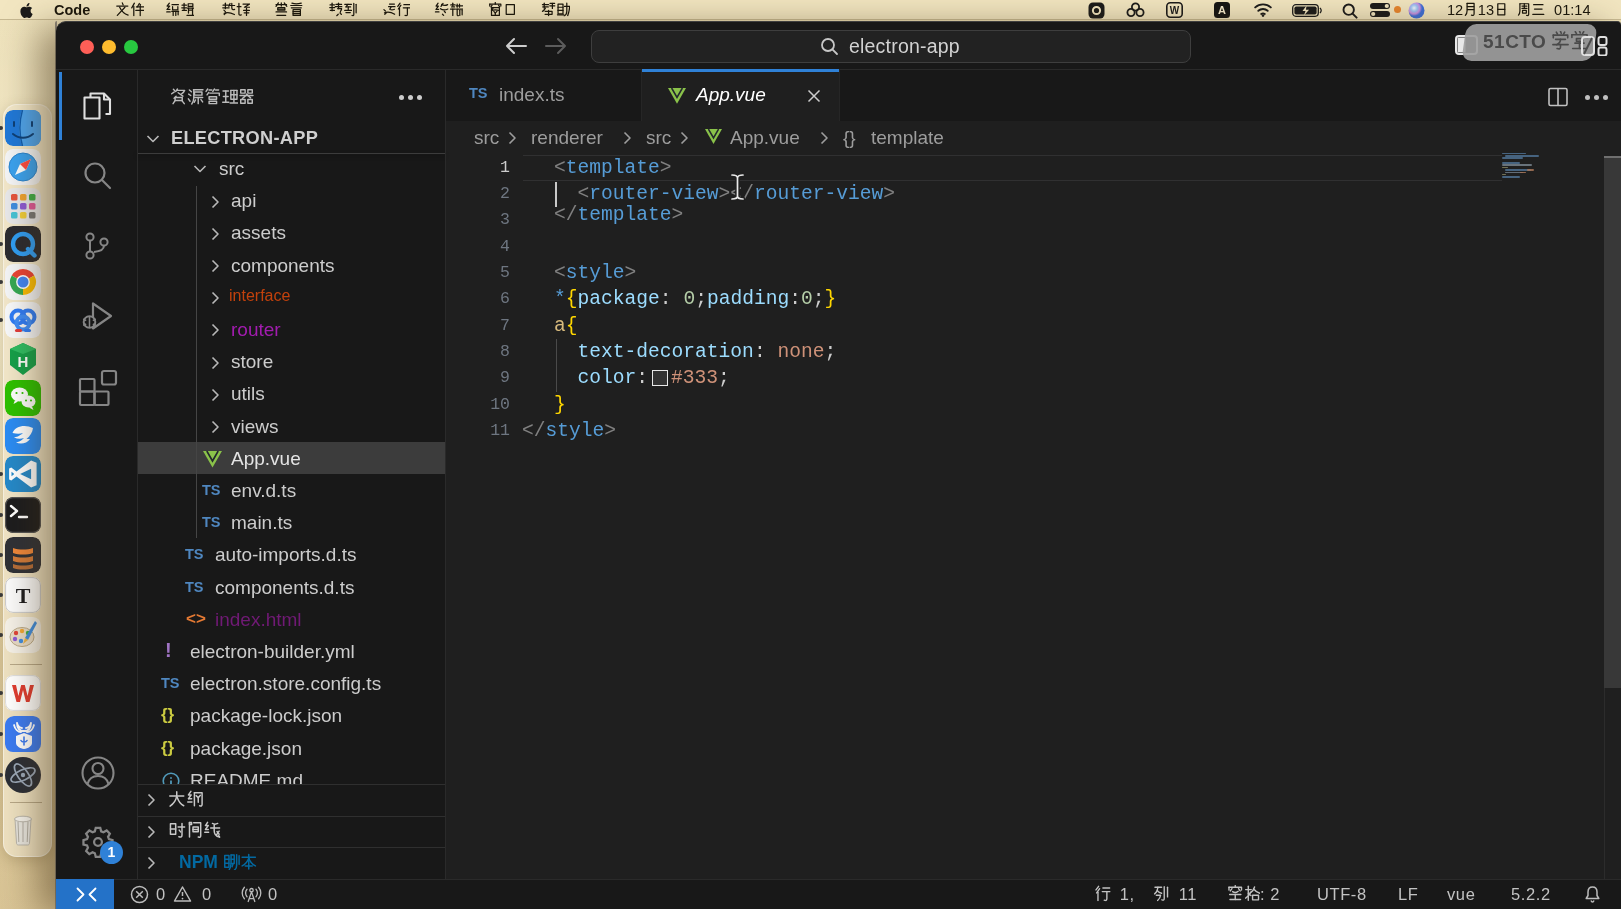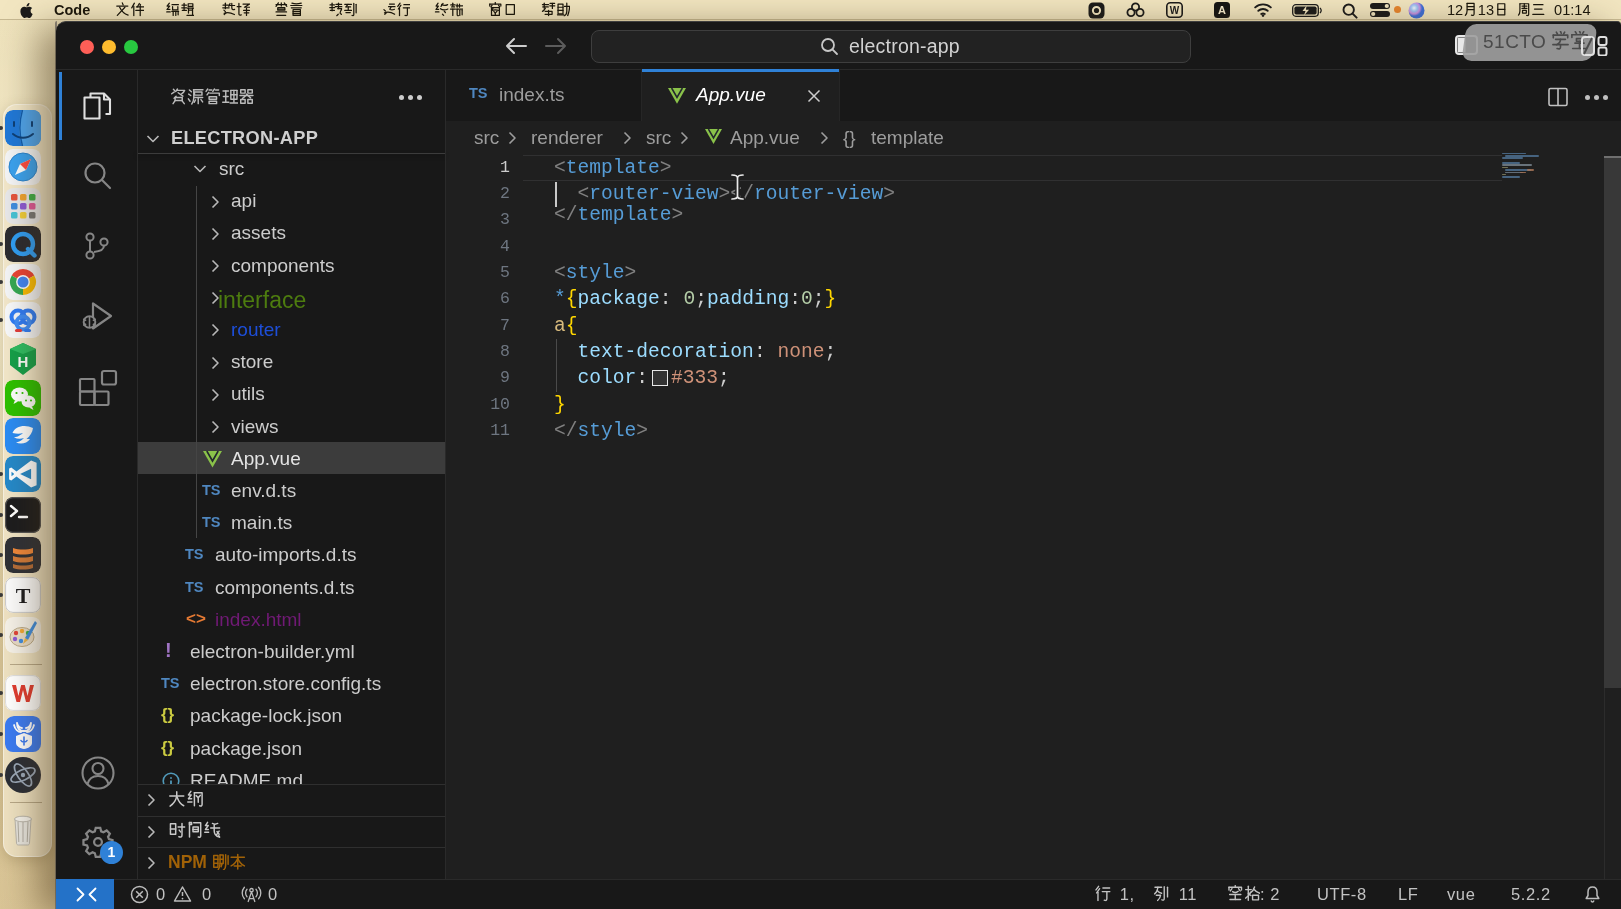--- a/index.html
+++ b/index.html
@@ -670,21 +670,21 @@
 <svg class="abs" style="left:820px;top:37px" width="19" height="19" viewBox="0 0 19 19">
     <circle cx="8" cy="8" r="6" fill="none" stroke="#c7c7c7" stroke-width="1.8"></circle>
     <path d="M12.4 12.4 L17 17" stroke="#c7c7c7" stroke-width="1.8" stroke-linecap="round"></path>
   </svg>
 <span class="abs" style="left:849px;top:35px;font-size:19.5px;color:#d2d2d2;letter-spacing:.2px">electron-app</span>
 <svg class="abs" style="left:1455px;top:35px" width="23" height="20" viewBox="0 0 23 20">
     <rect x="1" y="1" width="21" height="18" rx="3" fill="none" stroke="#e8e8e8" stroke-width="2"></rect>
     <rect x="2.5" y="2.5" width="8" height="15" fill="#e8e8e8"></rect>
   </svg>
 <div class="abs" style="left:1464px;top:24px;width:131px;height:37px;background:rgba(158,158,158,.92);border-radius:10px;transform:skewX(-8deg)"></div>
-<span class="abs" style="left:1483px;top:31px;font-size:19px;font-weight:normal;color:#4a4a4a;letter-spacing:.5px">51CTO <svg class="cjk">
+<span class="abs" style="left:1483px;top:31px;font-size:19px;font-weight:bold;color:#4a4a4a;letter-spacing:.5px">51CTO <svg class="cjk">
       <use href="#g37"></use>
     </svg><svg class="cjk">
       <use href="#g38"></use>
     </svg></span>
 <svg class="abs" style="left:1581px;top:36px" width="30" height="20" viewBox="0 0 30 20">
     <rect x="1" y="1" width="12" height="18" rx="3" fill="none" stroke="#e0e0e0" stroke-width="2"></rect>
     <path d="M11 2 L3 18" stroke="#4a4a4a" stroke-width="2"></path>
     <rect x="17.5" y="1" width="8" height="8" rx="2" fill="none" stroke="#e0e0e0" stroke-width="2"></rect>
     <rect x="17.5" y="11.5" width="8" height="8" rx="2" fill="none" stroke="#e0e0e0" stroke-width="2"></rect>
   </svg>
@@ -761,25 +761,25 @@
     <path d="M5.5 2.5 L11 8 L5.5 13.5" fill="none" stroke="#b8b8b8" stroke-width="1.6" stroke-linejoin="round"></path>
   </svg>
 <span class="abs lblt" style="left:231px;top:222.3px;font-size:19px;color:#cccccc">assets</span>
 <svg class="abs" style="left:207px;top:258.0px" width="16" height="16" viewBox="0 0 16 16">
     <path d="M5.5 2.5 L11 8 L5.5 13.5" fill="none" stroke="#b8b8b8" stroke-width="1.6" stroke-linejoin="round"></path>
   </svg>
 <span class="abs lblt" style="left:231px;top:254.5px;font-size:19px;color:#cccccc">components</span>
 <svg class="abs" style="left:207px;top:290.20000000000005px" width="16" height="16" viewBox="0 0 16 16">
     <path d="M5.5 2.5 L11 8 L5.5 13.5" fill="none" stroke="#b8b8b8" stroke-width="1.6" stroke-linejoin="round"></path>
   </svg>
-<span class="abs lblt" style="left:218px;top:286.70000000000005px;font-size:23px;color:#4d7c0f">interface</span>
+<span class="abs lblt" style="left:229px;top:286.70000000000005px;font-size:16px;color:#c2410c">interface</span>
 <svg class="abs" style="left:207px;top:322.4px" width="16" height="16" viewBox="0 0 16 16">
     <path d="M5.5 2.5 L11 8 L5.5 13.5" fill="none" stroke="#b8b8b8" stroke-width="1.6" stroke-linejoin="round"></path>
   </svg>
-<span class="abs lblt" style="left:231px;top:318.9px;font-size:19px;color:#1d4ed8">router</span>
+<span class="abs lblt" style="left:231px;top:318.9px;font-size:19px;color:#a21caf">router</span>
 <svg class="abs" style="left:207px;top:354.6px" width="16" height="16" viewBox="0 0 16 16">
     <path d="M5.5 2.5 L11 8 L5.5 13.5" fill="none" stroke="#b8b8b8" stroke-width="1.6" stroke-linejoin="round"></path>
   </svg>
 <span class="abs lblt" style="left:231px;top:351.1px;font-size:19px;color:#cccccc">store</span>
 <svg class="abs" style="left:207px;top:386.80000000000007px" width="16" height="16" viewBox="0 0 16 16">
     <path d="M5.5 2.5 L11 8 L5.5 13.5" fill="none" stroke="#b8b8b8" stroke-width="1.6" stroke-linejoin="round"></path>
   </svg>
 <span class="abs lblt" style="left:231px;top:383.30000000000007px;font-size:19px;color:#cccccc">utils</span>
 <svg class="abs" style="left:207px;top:419.0px" width="16" height="16" viewBox="0 0 16 16">
     <path d="M5.5 2.5 L11 8 L5.5 13.5" fill="none" stroke="#b8b8b8" stroke-width="1.6" stroke-linejoin="round"></path>
@@ -832,21 +832,21 @@
       <use href="#g29"></use>
     </svg><svg class="cjk">
       <use href="#g30"></use>
     </svg><svg class="cjk">
       <use href="#g31"></use>
     </svg></span>
 <div class="abs" style="left:137px;top:847px;width:308px;height:31.5px;background:#181818;border-top:1px solid #2f2f2f"></div>
 <svg class="abs" style="left:143px;top:855px" width="16" height="16" viewBox="0 0 16 16">
     <path d="M5.5 2.5 L11 8 L5.5 13.5" fill="none" stroke="#b8b8b8" stroke-width="1.6" stroke-linejoin="round"></path>
   </svg>
-<span class="abs" style="left:168px;top:852px;font-size:17.5px;font-weight:bold;color:#a16207">NPM <svg class="cjk">
+<span class="abs" style="left:179px;top:852px;font-size:17.5px;font-weight:bold;color:#0369a1">NPM <svg class="cjk">
       <use href="#g32"></use>
     </svg><svg class="cjk">
       <use href="#g33"></use>
     </svg></span>
 <div class="panelline" style="left:136.5px;top:69px;width:1px;height:810px"></div>
 <div class="panelline" style="left:445px;top:69px;width:1px;height:810px"></div>
 <div class="panelline" style="left:56px;top:69px;width:1565px;height:1px;background:#2a2a2a"></div>
 <div class="abs" style="left:642px;top:69px;width:197px;height:52px;background:#1f1f1f;border-top:3px solid #2f81d7"></div>
 <div class="abs" style="left:641px;top:69px;width:1px;height:52px;background:#262626"></div>
 <div class="abs" style="left:839px;top:69px;width:1px;height:52px;background:#262626"></div>
@@ -903,21 +903,21 @@
 <div class="cl" style="left:577.5px;top:181.1px"><span class="sG">&lt;</span><span class="sB">router-view</span><span class="sG">&gt;&lt;/</span><span class="sB">router-view</span><span class="sG">&gt;</span></div>
 <div class="cl" style="left:554px;top:202px"><span class="sG">&lt;/</span><span class="sB">template</span><span class="sG">&gt;</span></div>
 <div class="cl" style="left:554px;top:260.0px"><span class="sG">&lt;</span><span class="sB">style</span><span class="sG">&gt;</span></div>
 <div class="cl" style="left:554px;top:286.3px"><span class="sB">*</span><span class="sY">{</span><span class="sP">package</span><span class="sW">: </span><span class="sN">0</span><span class="sW">;</span><span class="sP">padding</span><span class="sW">:</span><span class="sN">0</span><span class="sW">;</span><span class="sY">}</span></div>
 <div class="cl" style="left:554px;top:312.6px"><span class="sT">a</span><span class="sY">{</span></div>
 <div class="cl" style="left:577.5px;top:338.9px"><span class="sP">text-decoration</span><span class="sW">: </span><span class="sO">none</span><span class="sW">;</span></div>
 <div class="cl" style="left:577.5px;top:365.2px"><span class="sP">color</span><span class="sW">:</span></div>
 <div class="abs" style="left:651.5px;top:369.7px;width:16px;height:16px;background:#333;border:1.5px solid #e8e8e8"></div>
 <div class="cl" style="left:671px;top:365.2px"><span class="sO">#333</span><span class="sW">;</span></div>
 <div class="cl" style="left:554px;top:391.5px"><span class="sY">}</span></div>
-<div class="cl" style="left:554px;top:417.8px"><span class="sG">&lt;/</span><span class="sB">style</span><span class="sG">&gt;</span></div>
+<div class="cl" style="left:522px;top:417.8px"><span class="sG">&lt;/</span><span class="sB">style</span><span class="sG">&gt;</span></div>
 <div class="abs" style="left:554.5px;top:181.6px;width:2px;height:25px;background:#c8c8c8"></div>
 <div class="abs" style="left:556px;top:338.9px;width:1px;height:53px;background:#4a4a4a"></div>
 <svg class="abs" style="left:727px;top:172px" width="21" height="30" viewBox="0 0 21 30">
     <g stroke="#1f1f1f" stroke-width="4.6" stroke-linecap="round" fill="none">
       <path d="M5 3 C8 3 10.5 4 10.5 6 C10.5 4 13 3 16 3 M10.5 5 V25 M5 27 C8 27 10.5 26 10.5 24 C10.5 26 13 27 16 27"></path>
     </g>
     <g stroke="#e8e8e8" stroke-width="1.7" stroke-linecap="round" fill="none">
       <path d="M5 3 C8 3 10.5 4 10.5 6 C10.5 4 13 3 16 3 M10.5 5 V25 M5 27 C8 27 10.5 26 10.5 24 C10.5 26 13 27 16 27"></path>
     </g>
   </svg>

